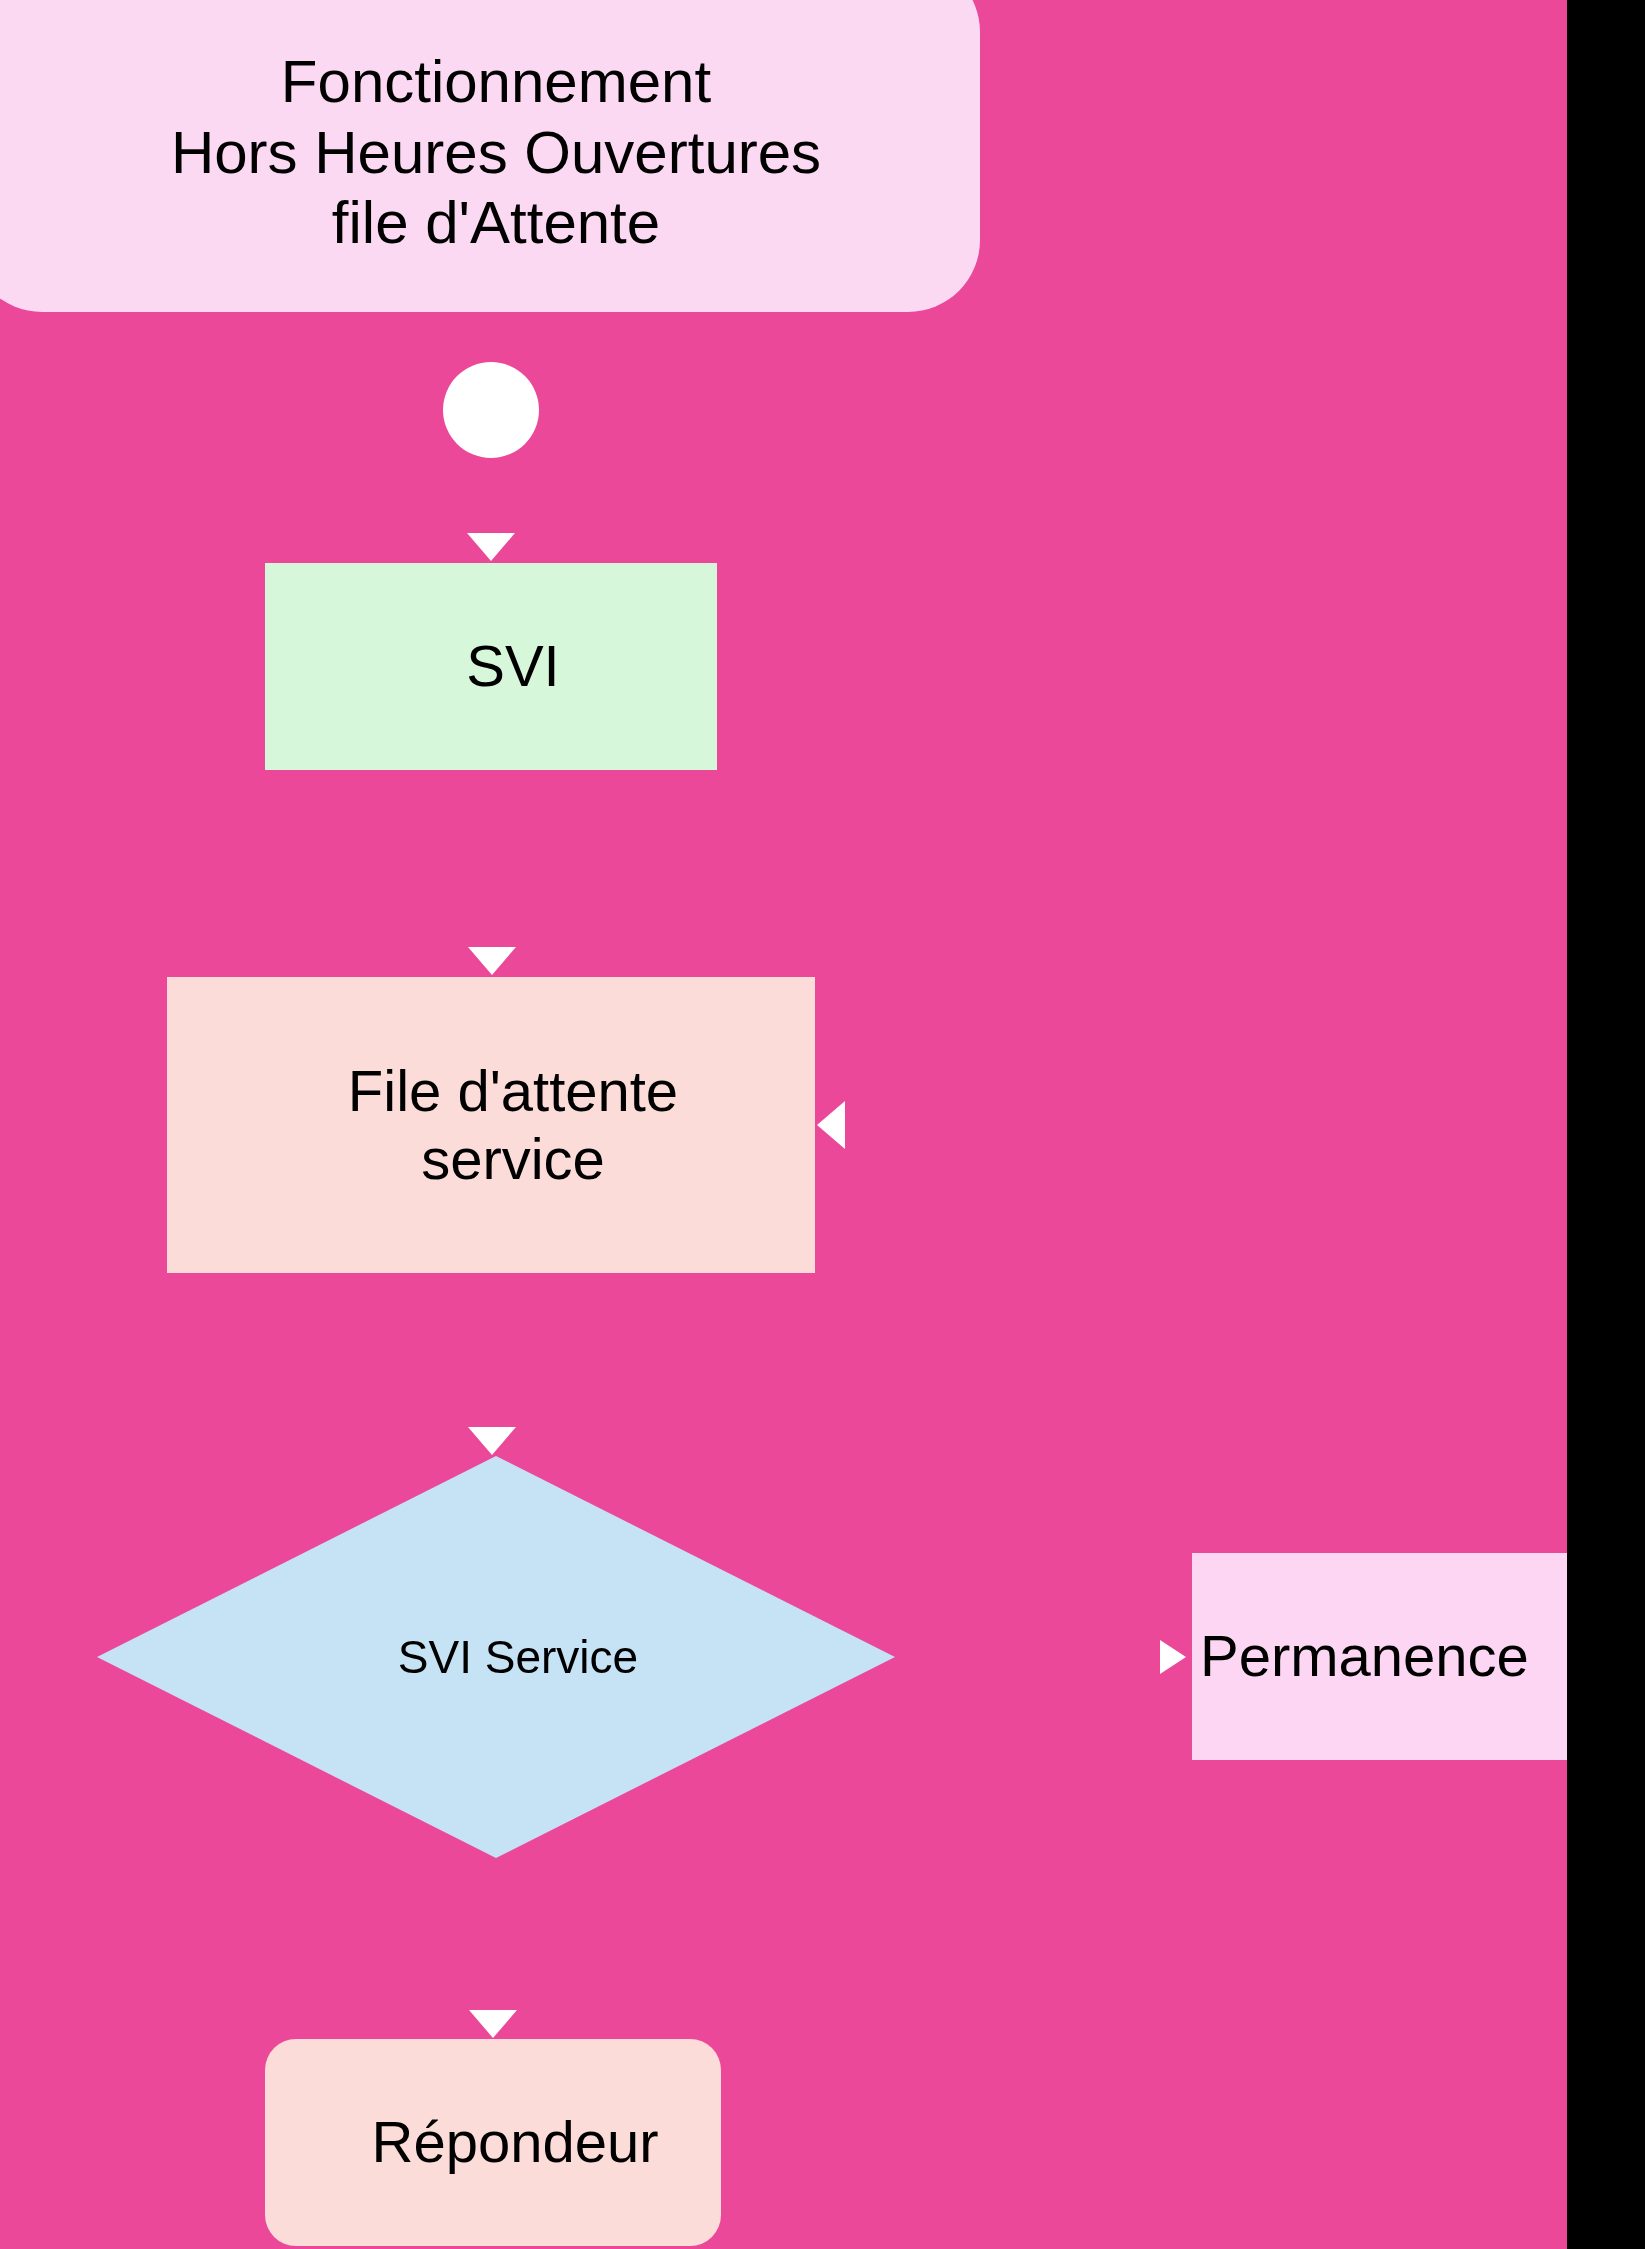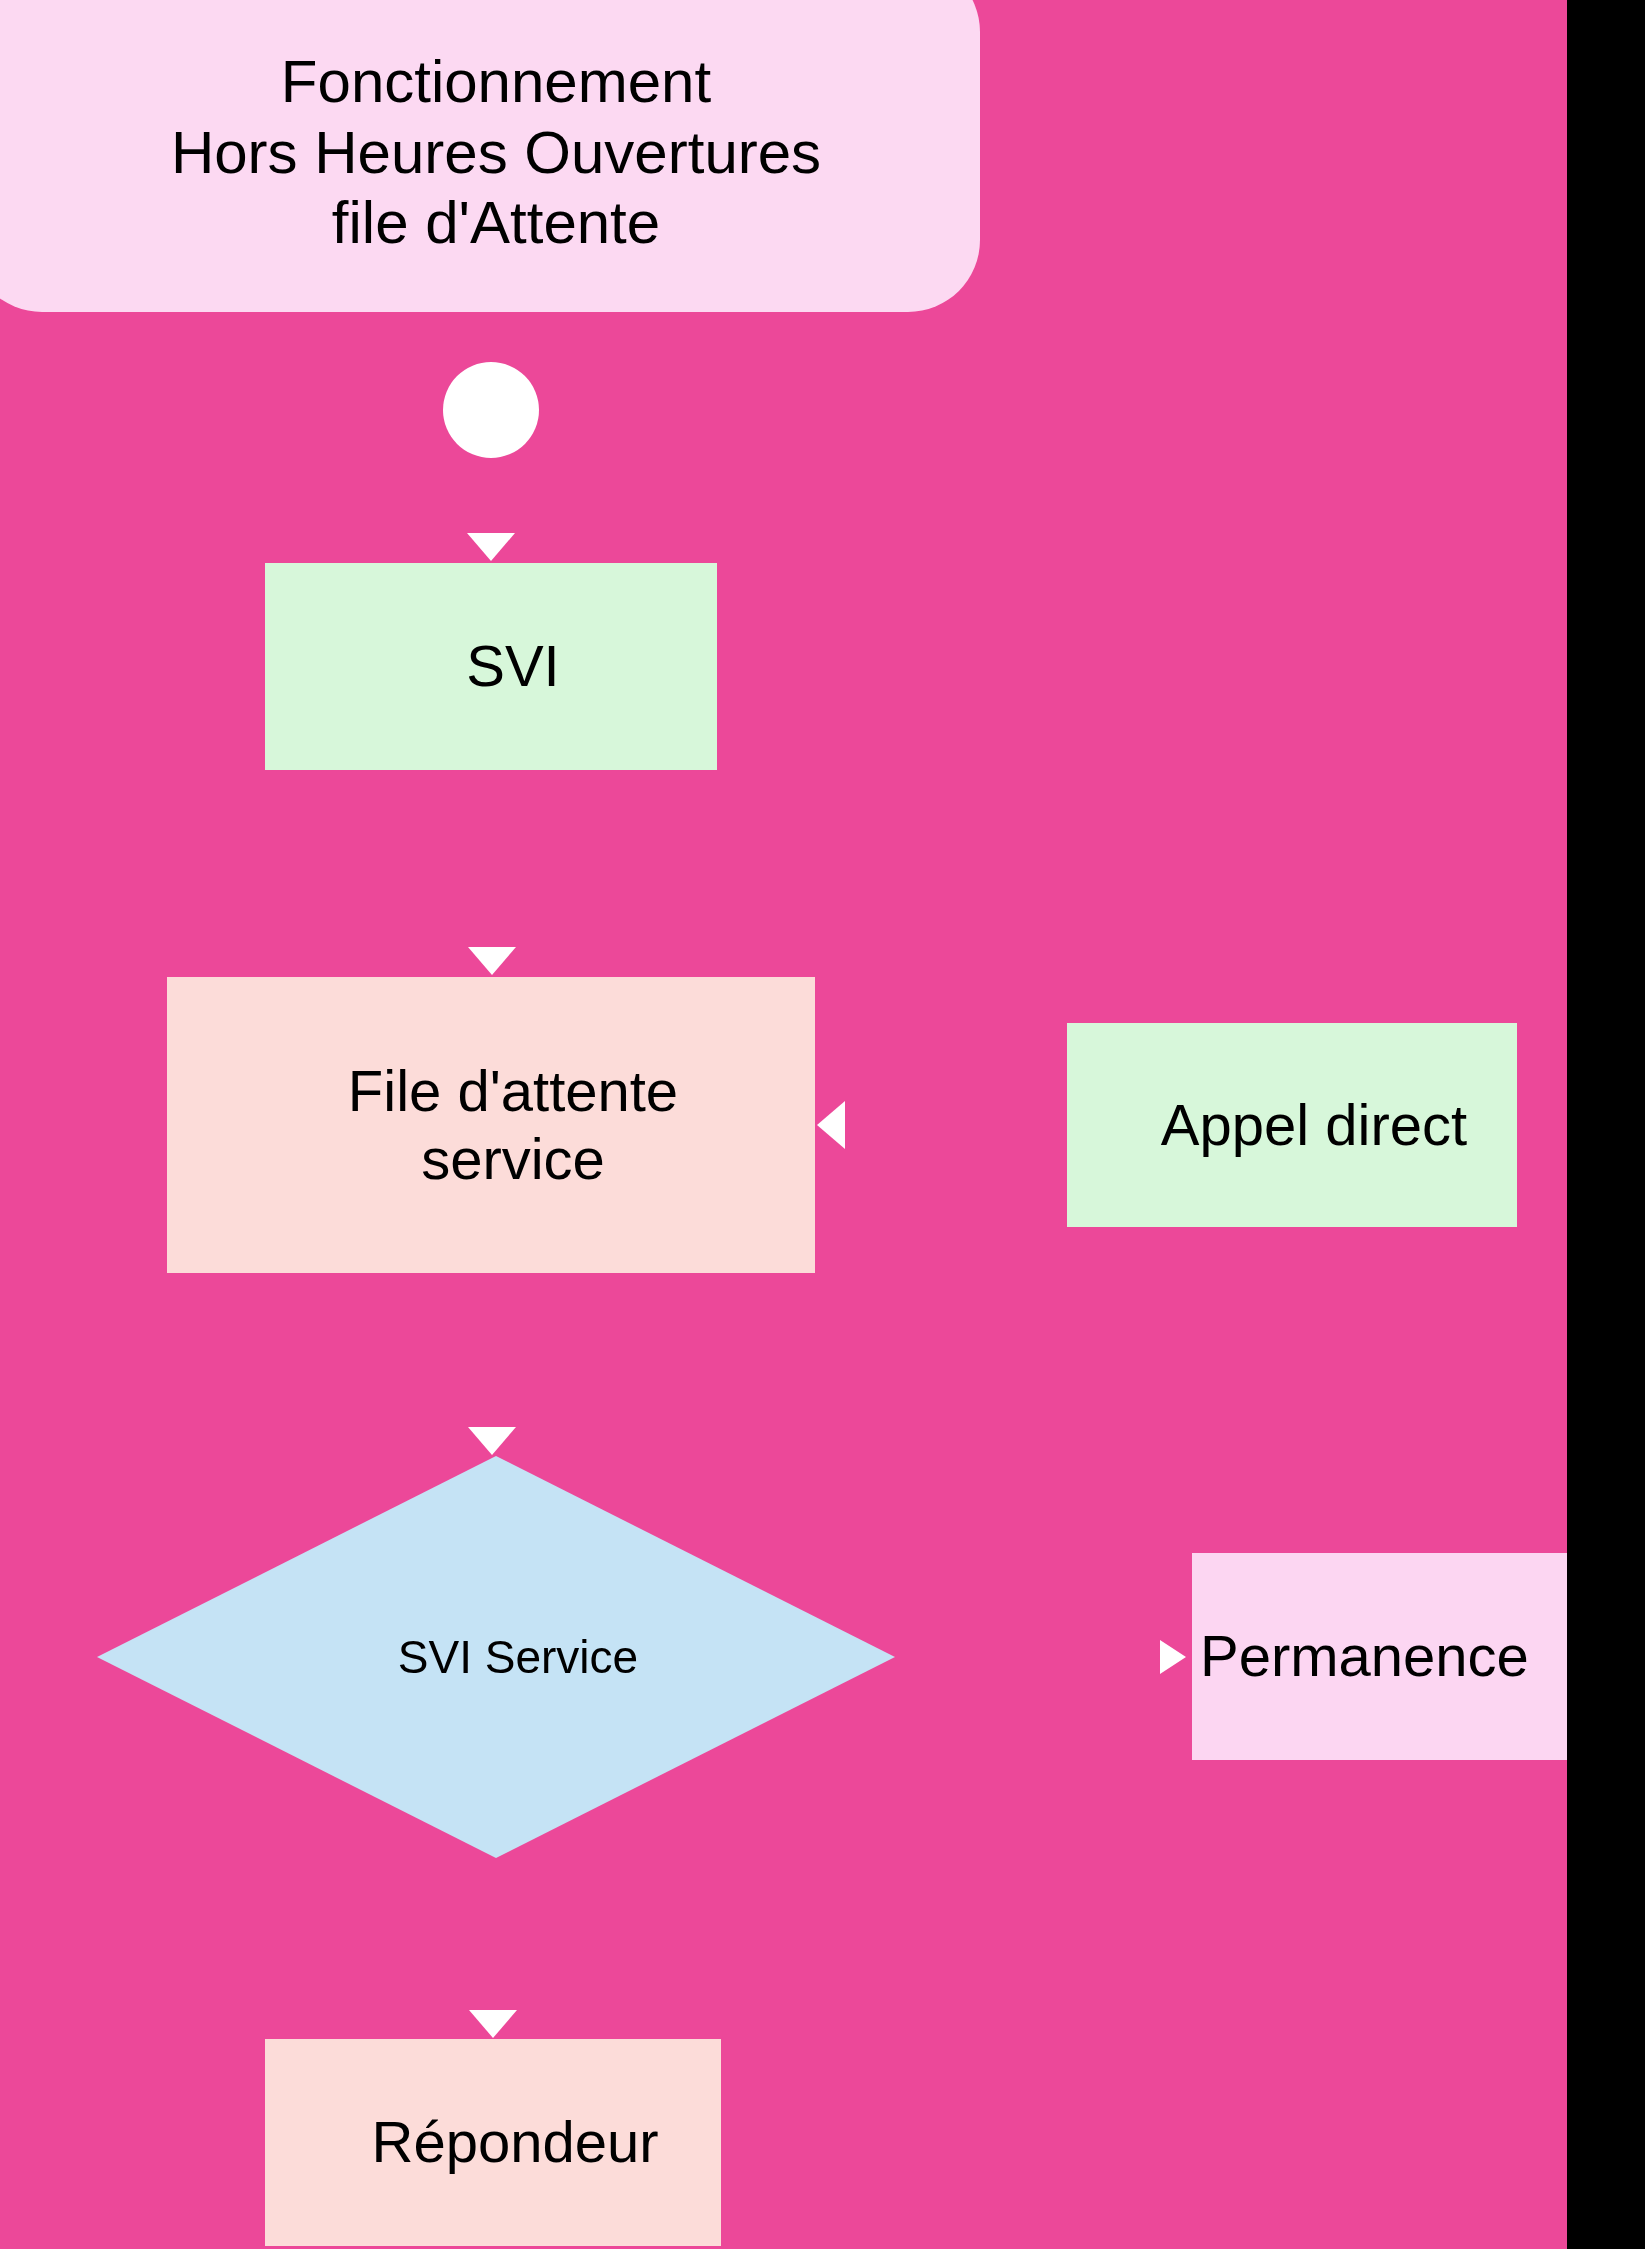--- a/index.html
+++ b/index.html
@@ -85,20 +85,21 @@
     justify-content: flex-start;
     padding-left: 8px;
   }
   #node-repondeur {
     left: 265px;
     top: 2039px;
     width: 456px;
     height: 207px;
     background: #fcdcd9;
     font-size: 58px;
+    border-radius: 31px;
   }
   
   #node-svi-service {
     left: 97px;
     top: 1456px;
     width: 798px;
     height: 402px;
     background: transparent;
     font-size: 46px;
   }
@@ -158,21 +159,20 @@
 
   <div class="arrow-down" id="arrow-start-to-svi"></div>
 
   <div class="node" id="node-svi">SVI</div>
 
   <div class="arrow-down" id="arrow-svi-to-file"></div>
 
   <div class="node" id="node-file-attente">File d'attente
 service</div>
 
-  <div class="node" id="node-appel-direct">Appel direct</div>
 
   <div class="arrow-left" id="arrow-appel-to-file"></div>
 
   <div class="arrow-down" id="arrow-file-to-svisvc"></div>
 
   <div class="node" id="node-svi-service">
     <svg class="diamond-shape" viewBox="0 0 798 402" preserveAspectRatio="none">
       <polygon points="399,0 798,201 399,402 0,201" fill="#c5e3f5"></polygon>
     </svg>
     <span class="diamond-label">SVI Service</span>

